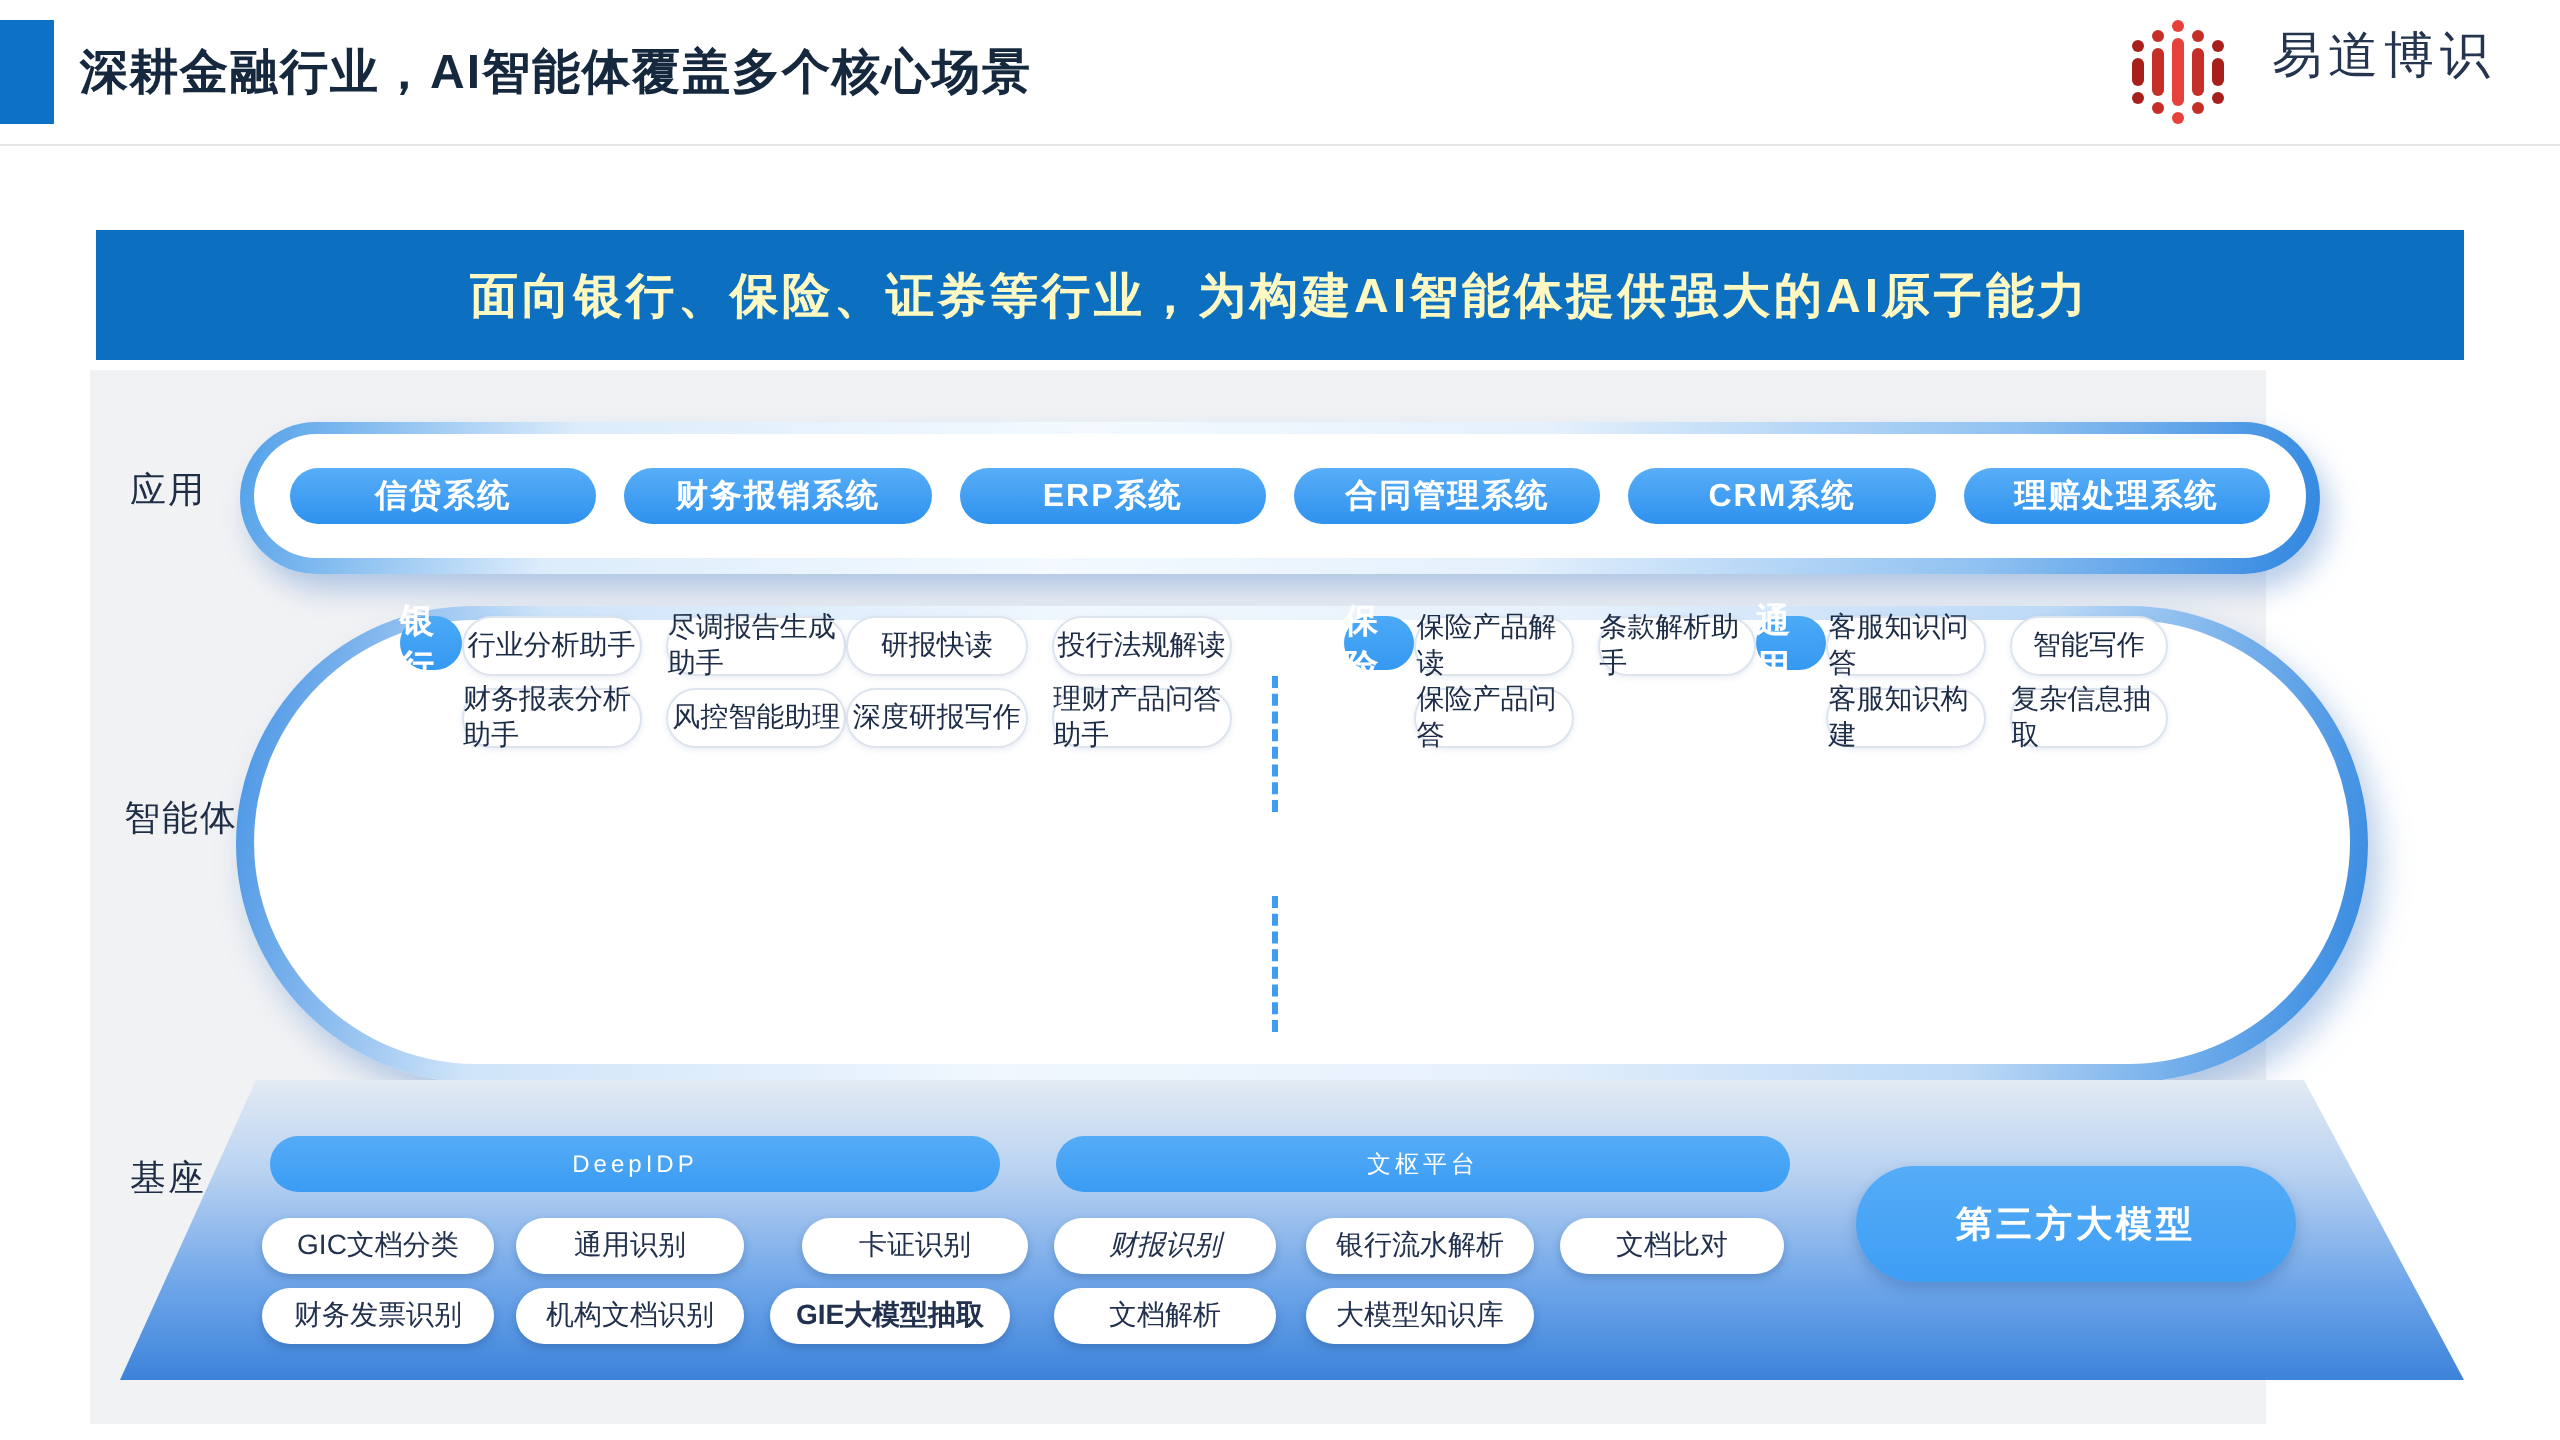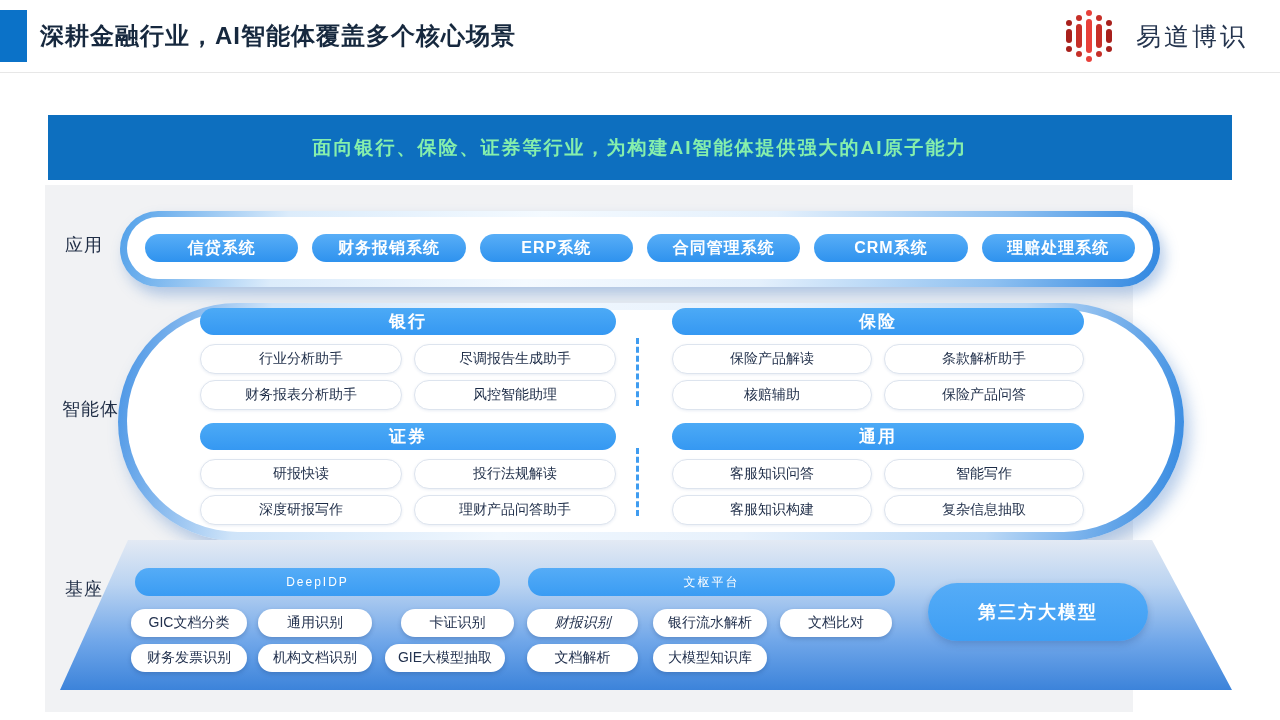--- a/index.html
+++ b/index.html
@@ -6,48 +6,48 @@
   body{
     width:1280px;height:720px;position:relative;overflow:hidden;
     background:#ffffff;
     font-family:"Liberation Sans","DejaVu Sans",sans-serif;
     -webkit-font-smoothing:antialiased;
   }
   
   .header{position:absolute;left:0;top:0;width:1280px;height:72px;background:#fff;border-bottom:1px solid #e7e7e7;}
   .accent-square{position:absolute;left:0;top:10px;width:27px;height:52px;background:#0b72c8;}
   .page-title{position:absolute;left:40px;top:20px;font-size:24px;font-weight:bold;color:#16283e;letter-spacing:1px;text-align:right;}
-  .logo{position:absolute;right:32px;top:11px;height:50px;display:flex;align-items:center;gap:24px;}
+  .logo{position:absolute;right:32px;top:11px;height:50px;display:flex;gap:24px;}
   .logo-mark{display:flex;align-items:center;gap:4px;height:50px;}
   .logo-col{display:flex;flex-direction:column;align-items:center;gap:3px;}
   .lg-dot{width:6px;height:6px;border-radius:3px;}
   .lg-bar{width:6px;border-radius:3px;}
   .c-dk{background:#a8201c;} .c-md{background:#c62f28;} .c-br{background:#e8403a;}
   .logo-text{font-size:25px;color:#25354f;font-weight:500;letter-spacing:3px;}
   
   .banner{position:absolute;left:48px;top:115px;width:1184px;height:65px;background:#0d6fbf;
     display:flex;align-items:center;justify-content:center;}
-  .banner-text{color:#86efac;font-size:19px;font-weight:bold;letter-spacing:2px;}
+  .banner-text{color:#fef9c3;font-size:24px;font-weight:bold;letter-spacing:2px;}
   
   .panel{position:absolute;left:45px;top:185px;width:1088px;height:527px;background:#f1f2f4;}
   .row-label{position:absolute;font-size:18px;color:#1f2d45;letter-spacing:1px;}
   
   .apps-wrap{position:absolute;left:75px;top:26px;width:1040px;height:76px;border-radius:40px;
     background:linear-gradient(105deg,#4f9fe9 0%,#dcecfb 16%,#f4faff 40%,#e4f0fc 62%,#8fc1f1 84%,#2f86e0 100%);
     box-shadow:5px 8px 14px rgba(70,125,200,.38);padding:0;}
   .apps-inner{position:absolute;left:7px;top:6px;right:7px;bottom:8px;background:#ffffff;border-radius:33px;
     display:flex;align-items:center;justify-content:space-between;gap:14px;padding:0 18px;}
   .app-pill{flex:1;height:28px;border-radius:14px;background:linear-gradient(180deg,#58aef7,#2e92ee);
     color:#fff;font-size:16px;font-weight:bold;display:flex;align-items:center;justify-content:center;letter-spacing:1px;}
   
   .agents-wrap{position:absolute;left:73px;top:118px;width:1066px;height:238px;border-radius:119px;
     background:linear-gradient(100deg,#4190e4 0%,#cfe4f9 14%,#f0f7fe 38%,#e7f1fc 60%,#bcd9f6 82%,#2f86e0 100%);
     box-shadow:6px 9px 16px rgba(70,125,200,.38);}
   .agents-inner{position:absolute;left:9px;top:7px;right:9px;bottom:9px;background:#ffffff;border-radius:111px;}
-  .agent-col{position:absolute;top:123px;display:flex;flex-direction:column;}
+  .agent-col{position:absolute;top:123px;display:flex;flex-direction:row;}
   .agent-col.left{left:155px;width:416px;}
   .agent-col.right{left:627px;width:412px;}
   .group-header{height:27px;border-radius:14px;background:linear-gradient(180deg,#4caaf6,#3598f2);
     color:#fff;font-size:17px;font-weight:bold;display:flex;align-items:center;justify-content:center;letter-spacing:2px;margin-bottom:9px;}
   .group-items{display:grid;grid-template-columns:1fr 1fr;gap:6px 12px;margin-bottom:13px;}
   .agent-item{height:28px;border-radius:15px;background:#fff;border:1px solid #dde4ee;
     box-shadow:0 1px 3px rgba(40,80,150,.10);color:#1d2c47;font-size:14px;
     display:flex;align-items:center;justify-content:center;}
   .divider{position:absolute;left:591px;width:0;border-left:3px dashed #3f9cf0;}
   .divider.seg1{top:153px;height:68px;}
@@ -129,35 +129,33 @@
 
   <div class="agent-col left">
     <div class="group-header">银行</div>
     <div class="group-items">
       <div class="agent-item">行业分析助手</div>
       <div class="agent-item">尽调报告生成助手</div>
       <div class="agent-item">财务报表分析助手</div>
       <div class="agent-item">风控智能助理</div>
     </div>
 
-    <div class="group-header">证券</div>
     <div class="group-items">
       <div class="agent-item">研报快读</div>
       <div class="agent-item">投行法规解读</div>
       <div class="agent-item">深度研报写作</div>
       <div class="agent-item">理财产品问答助手</div>
     </div>
   </div>
 
   <div class="agent-col right">
     <div class="group-header">保险</div>
     <div class="group-items">
       <div class="agent-item">保险产品解读</div>
       <div class="agent-item">条款解析助手</div>
-      <div class="agent-item">核赔辅助</div>
       <div class="agent-item">保险产品问答</div>
     </div>
 
     <div class="group-header">通用</div>
     <div class="group-items">
       <div class="agent-item">客服知识问答</div>
       <div class="agent-item">智能写作</div>
       <div class="agent-item">客服知识构建</div>
       <div class="agent-item">复杂信息抽取</div>
     </div>
@@ -169,21 +167,21 @@
   <div class="base-trap"></div>
 
   <div class="base-pill" style="left:90px;top:383px;width:365px;height:28px;">DeepIDP</div>
   <div class="base-pill" style="left:483px;top:383px;width:367px;height:28px;">文枢平台</div>
 
   <div class="base-item" style="left:86px;top:424px;width:116px;">GIC文档分类</div>
   <div class="base-item" style="left:213px;top:424px;width:114px;">通用识别</div>
   <div class="base-item" style="left:356px;top:424px;width:113px;">卡证识别</div>
   <div class="base-item" style="left:86px;top:459px;width:116px;">财务发票识别</div>
   <div class="base-item" style="left:213px;top:459px;width:114px;">机构文档识别</div>
-  <div class="base-item" style="left:340px;top:459px;width:120px;">GIE大模型抽取</div>
+  <div class="base-item" style="left:340px;top:459px;width:120px;font-weight:bold;">GIE大模型抽取</div>
 
   <div class="base-item" style="left:482px;top:424px;width:111px;font-style:italic;">财报识别</div>
   <div class="base-item" style="left:608px;top:424px;width:114px;">银行流水解析</div>
   <div class="base-item" style="left:735px;top:424px;width:112px;">文档比对</div>
   <div class="base-item" style="left:482px;top:459px;width:111px;">文档解析</div>
   <div class="base-item" style="left:608px;top:459px;width:114px;">大模型知识库</div>
 
   <div class="third-party">第三方大模型</div>
 
 </div>

